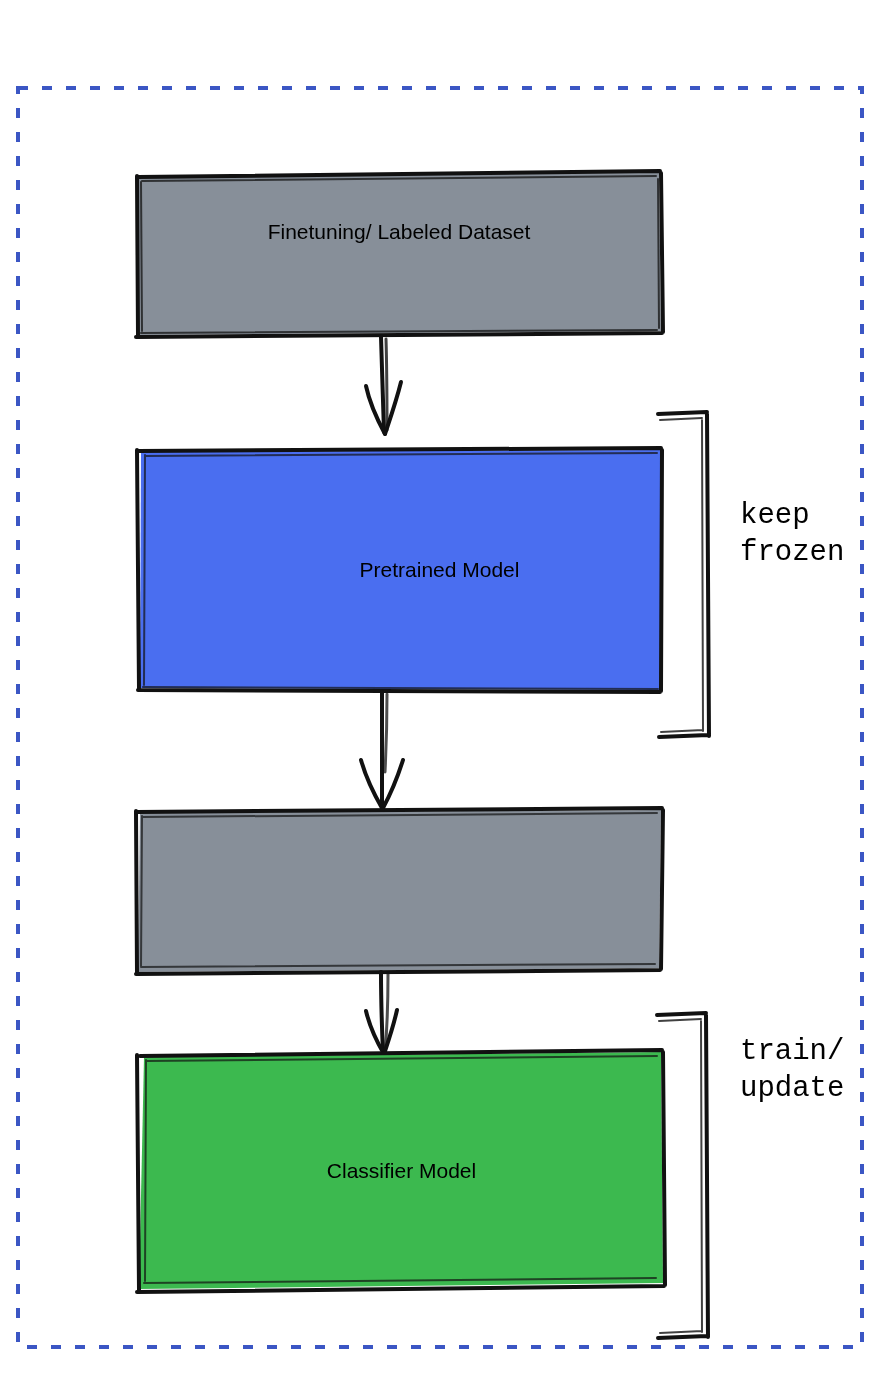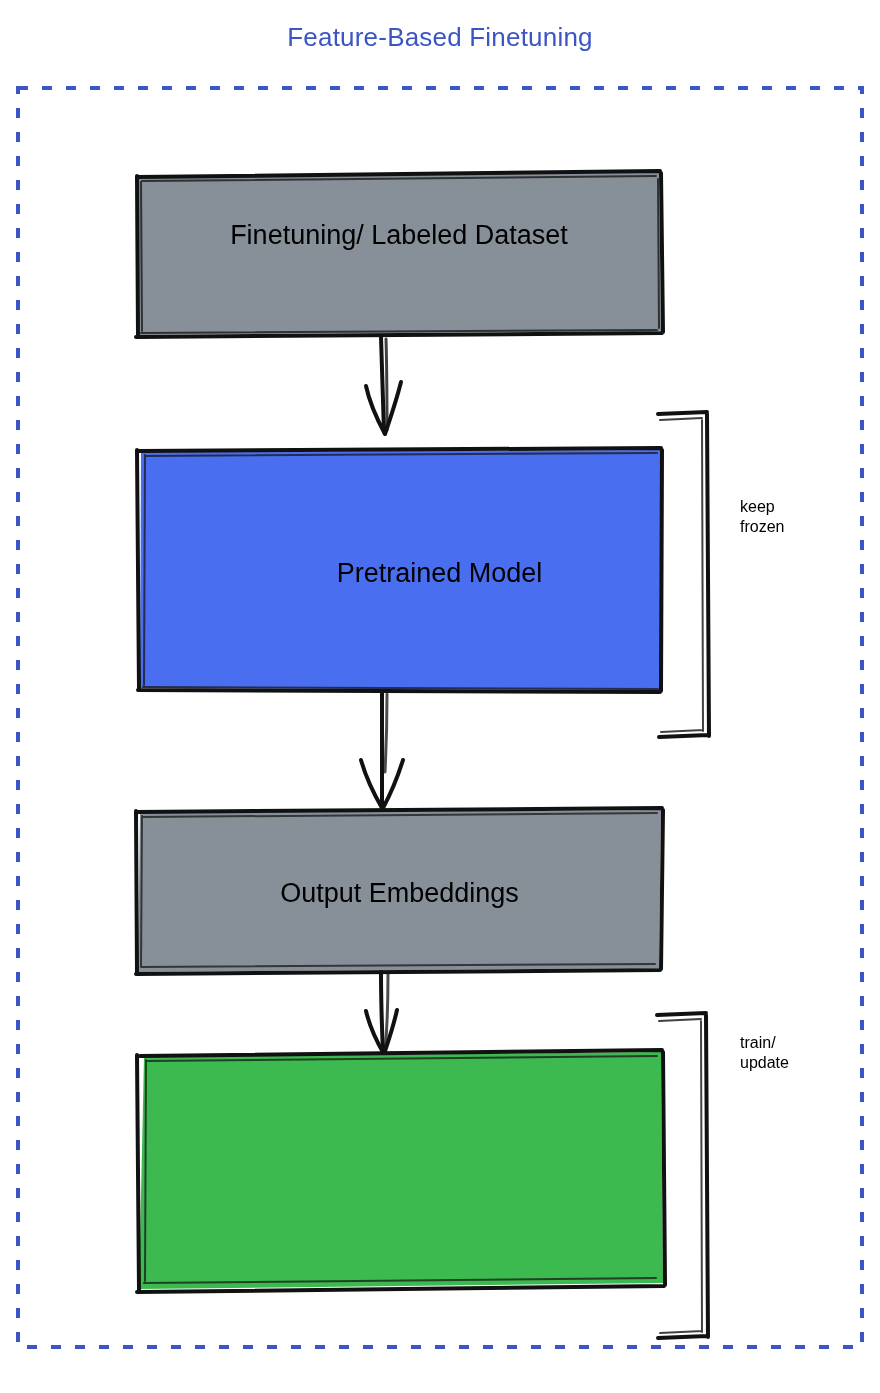--- a/index.html
+++ b/index.html
@@ -31,41 +31,40 @@
     width: 880px;
     text-align: center;
     font-size: 26px;
     font-family: "Liberation Sans", sans-serif;
     color: #3b56c4;
     letter-spacing: 0.2px;
   }
   .node-label {
     position: absolute;
     font-family: "Liberation Sans", sans-serif;
-    font-size: 27px;
+    font-size: 21px;
     color: #000000;
     text-align: center;
     white-space: nowrap;
   }
   .side-label {
     position: absolute;
-    font-family: Liberation Sans, sans-serif;
-    font-size: 16px;
+    font-family: Liberation Mono, monospace;
+    font-size: 29px;
     color: #000000;
     line-height: 1.28;
     text-align: left;
     white-space: pre-line;
   }
 </style>
 </head>
 <body>
 
 <div id="canvas">
 
-  <div class="diagram-title">Feature-Based Finetuning</div>
 
   <svg id="diagram-svg" viewBox="0 0 880 1393">
 
     <rect x="18" y="88" width="844" height="1259" fill="none" stroke="#3b56c4" stroke-width="4" stroke-dasharray="10 14" stroke-linecap="butt"></rect>
 
     <g>
       <polygon points="139,177 659,172 661,331 137,335" fill="#878f99" stroke="none"></polygon>
       <path d="M138,177 L660,171 M661,173 L663,332 M662,333 L136,337 M138,336 L137,176" fill="none" stroke="#111111" stroke-width="4" stroke-linecap="round"></path>
       <path d="M142,181 L656,176 M658,179 L659,328 M657,330 L141,333 M142,331 L141,182" fill="none" stroke="#111111" stroke-width="2" stroke-linecap="round" opacity="0.75"></path>
     </g>
@@ -118,22 +117,22 @@
       <path d="M657,1015 L706,1013 M706,1015 L708,1337 M707,1336 L658,1338" fill="none" stroke="#111111" stroke-width="4" stroke-linecap="round"></path>
       <path d="M659,1021 L701,1019 M701,1021 L702,1332 M702,1331 L660,1333" fill="none" stroke="#111111" stroke-width="2" stroke-linecap="round" opacity="0.8"></path>
     </g>
 
   </svg>
 
   <div class="node-label" style="left:137px; top:220px; width:524px;">Finetuning/ Labeled Dataset</div>
 
   <div class="node-label" style="left:140px; top:558px; width:521px;margin-left:39px;">Pretrained Model</div>
 
-  <div class="node-label" style="left:138px; top:878px; width:523px;">Output Embeddings</div>
 
+  <div class="node-label" style="left:140px; top:1159px; width:523px;">Classifier Model</div>
 
   <div class="side-label" style="left:740px; top:497px;">keep
 frozen</div>
 
   <div class="side-label" style="left:740px; top:1033px;">train/
 update</div>
 
 </div>
 
 </body></html>

